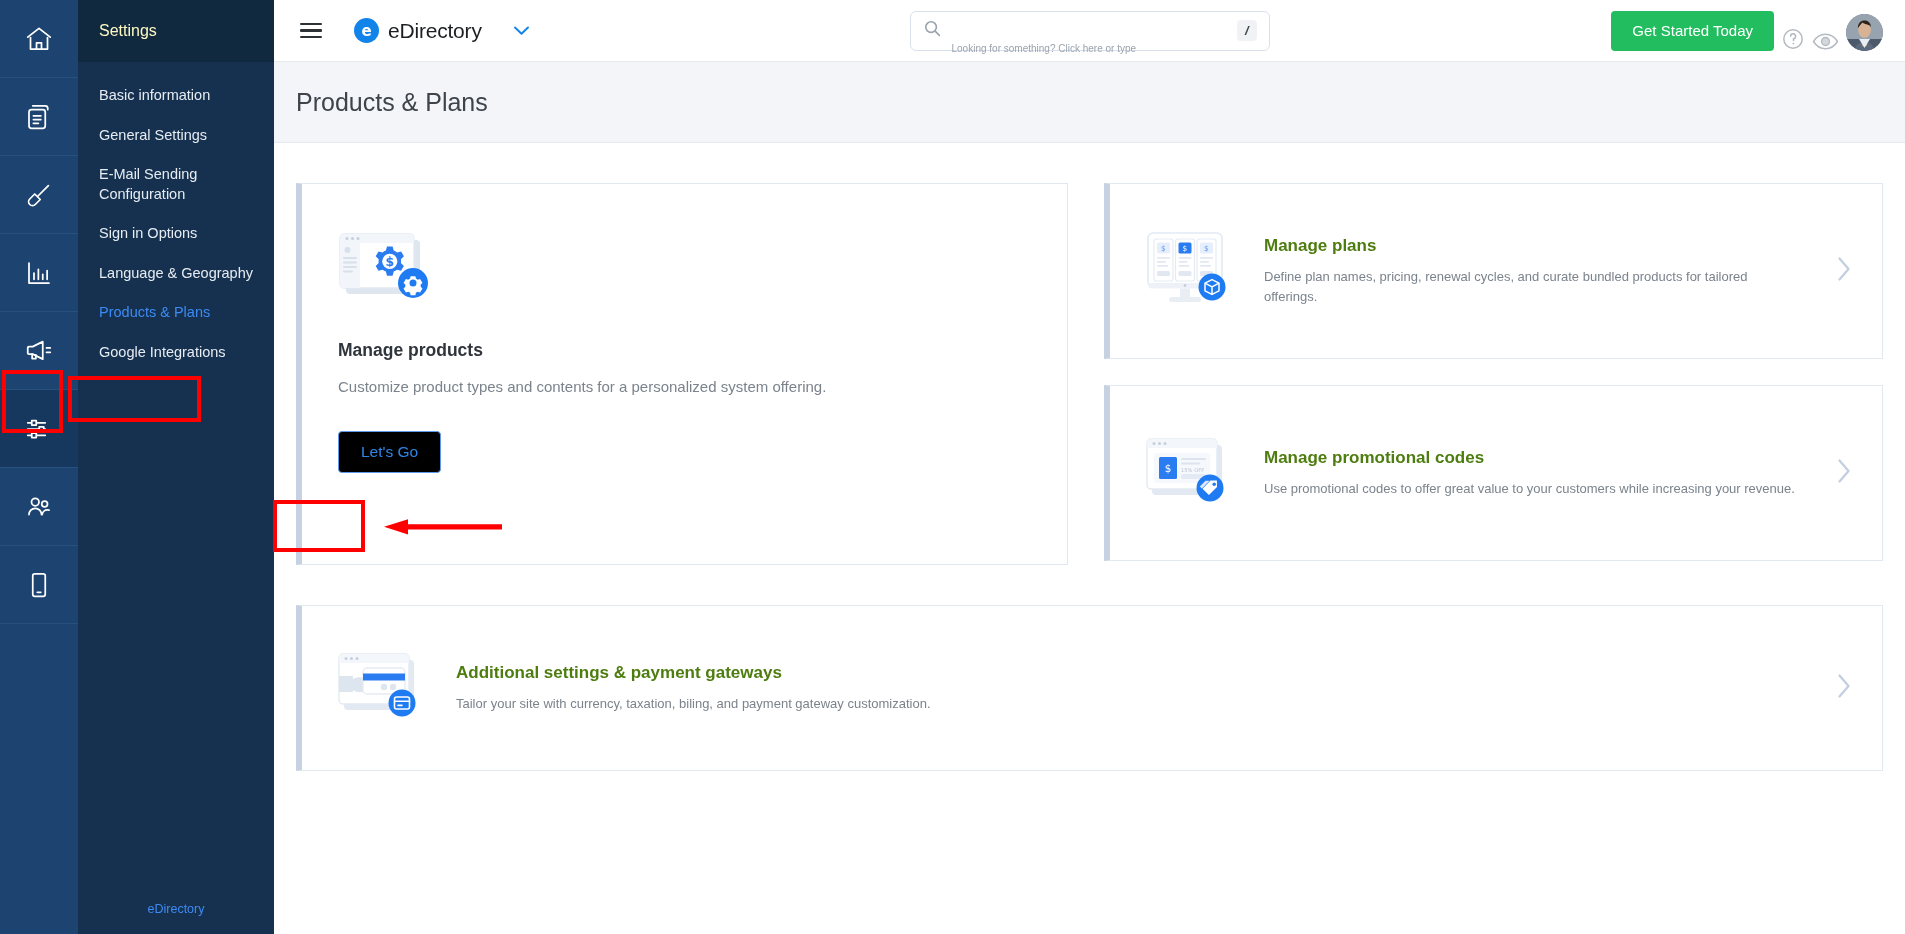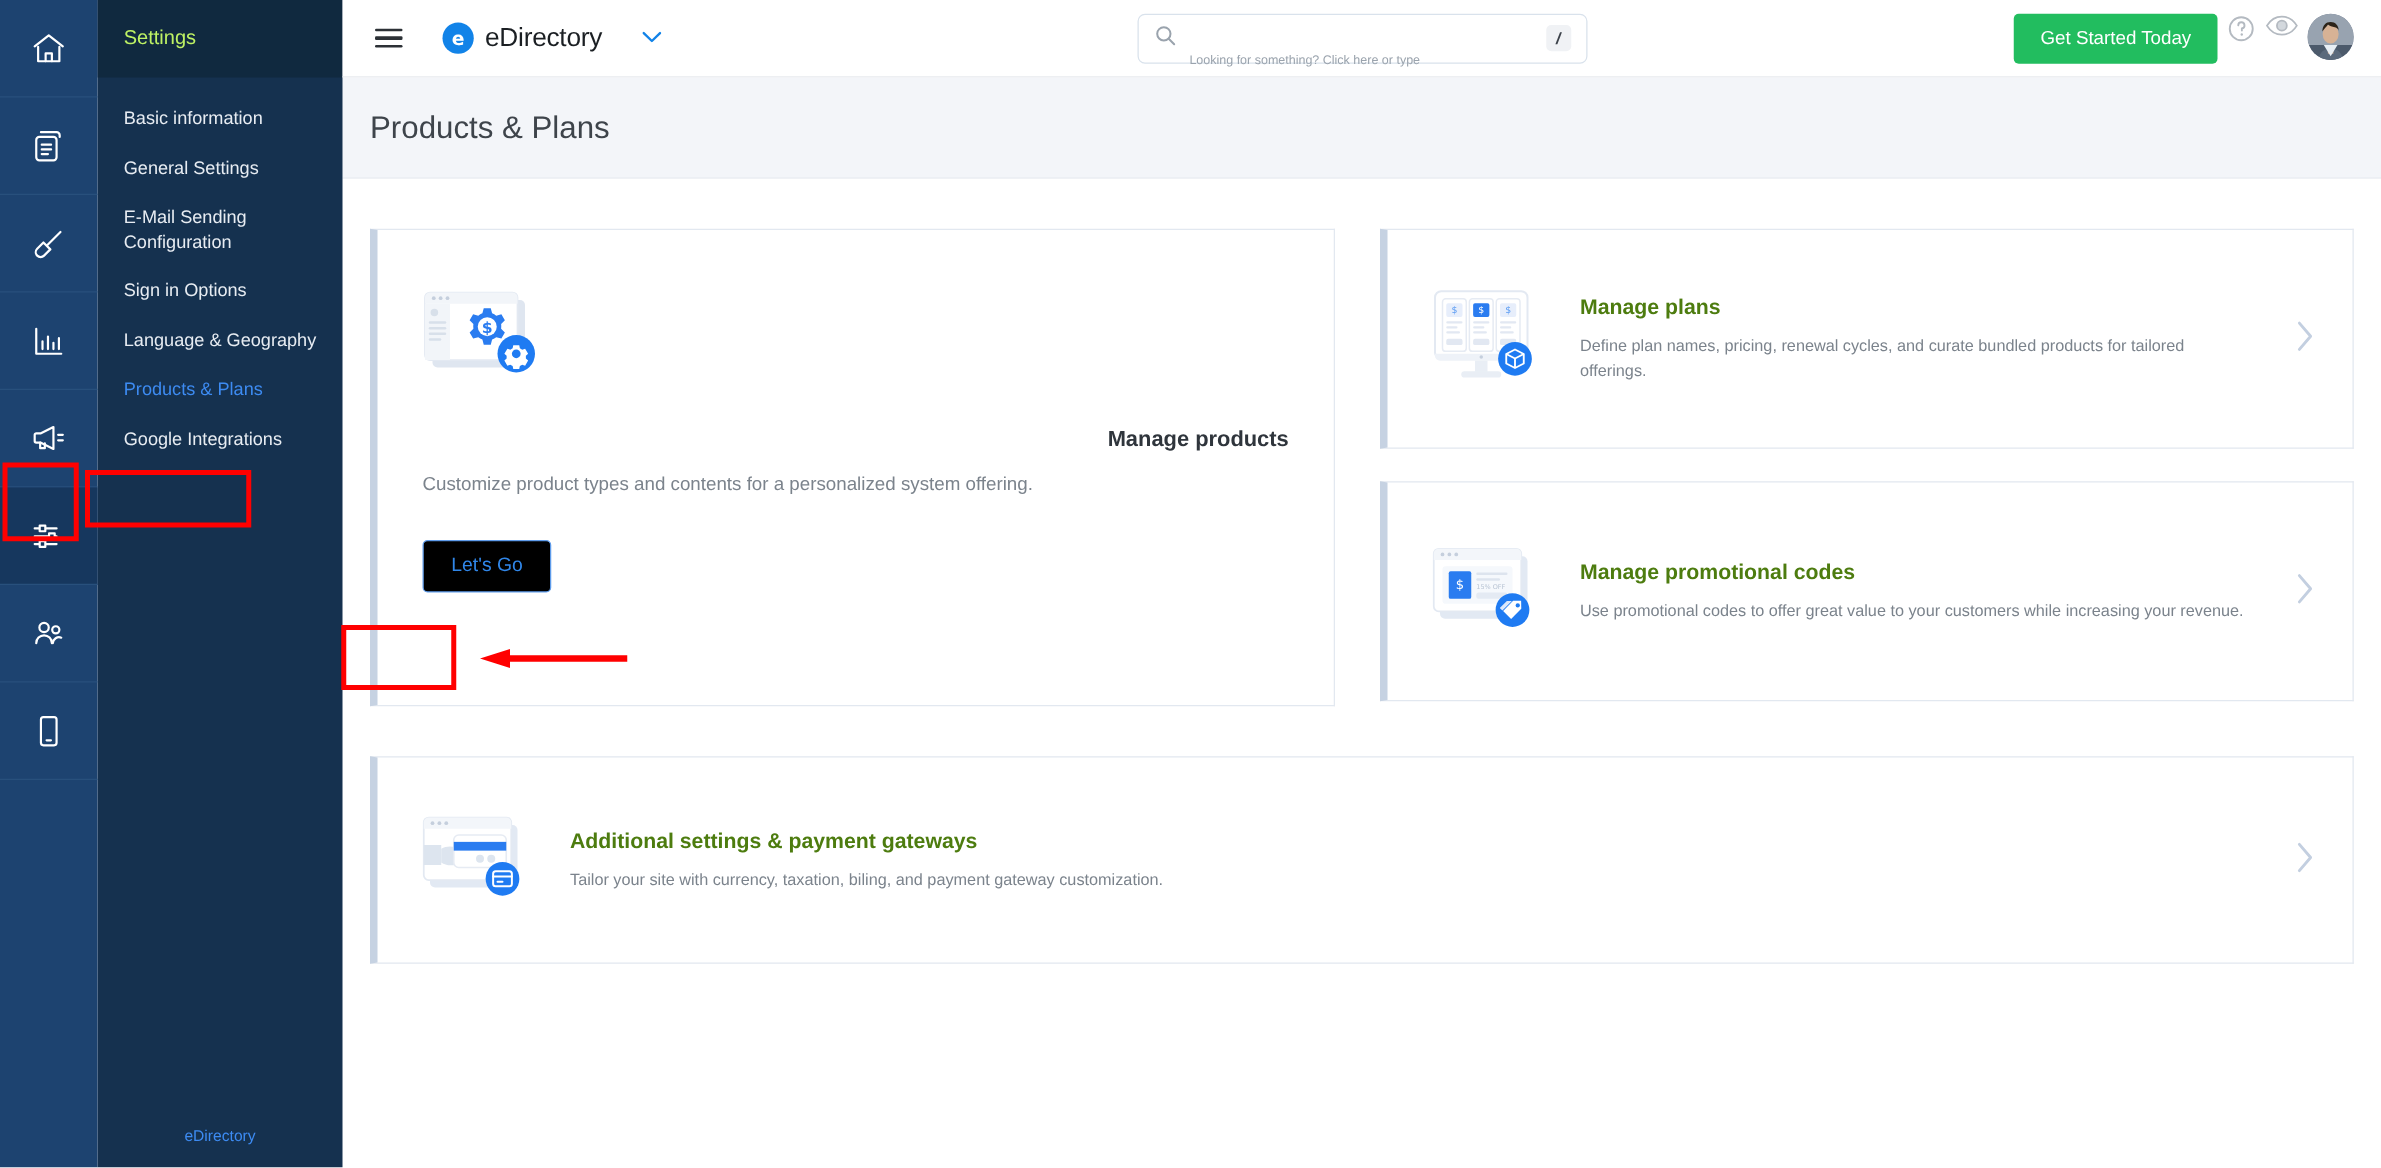--- a/index.html
+++ b/index.html
@@ -32,21 +32,21 @@
   .side-nav {
     width: 196px; flex: 0 0 196px;
     background: #15314f;
     height: 934px;
     position: relative;
   }
   .side-head {
     height: 62px;
     display: flex; align-items: center;
     padding-left: 21px;
-    color: #bef264;
+    color: #fef9c3;
     font-size: 16px;
     background: #10293f;
   }
   .side-list { padding-top: 14px; }
   .side-item {
     padding: 10px 20px 10px 21px;
     color: #e7ecf2;
     font-size: 14.5px;
     line-height: 1.35;
     cursor: pointer;
@@ -118,21 +118,21 @@
     font-family: "Liberation Sans", sans-serif;
     margin-left: 10px; background: transparent; margin-top: 36px;
   }
   .search-input::placeholder { color: #9aa3ad; }
   .slash-key {
     background: #f0f2f5; color: #3c424a;
     border-radius: 4px; font-size: 13px;
     padding: 3px 8px; font-style: italic; font-weight: bold;
   }
 
-  .top-right { margin-left: auto; display: flex; align-items: flex-start; gap: 7px; }
+  .top-right { margin-left: auto; display: flex; align-items: flex-end; gap: 7px; }
   .cta-btn {
     background: #22bd5f; color: #ffffff;
     border: none; border-radius: 4px;
     height: 40px; padding: 0 21px;
     font-size: 15px; cursor: pointer;
     font-family: "Liberation Sans", sans-serif;
   }
   .icon-btn { cursor: pointer; display: flex; align-items: center; }
   .avatar {
     width: 37px; height: 37px; border-radius: 50%;
@@ -167,21 +167,20 @@
     position: relative;
   }
   .card.clickable { cursor: pointer; }
 
   
   .card-product { height: 382px; padding: 44px 36px 0 36px; }
   .prod-illo { margin-bottom: 30px; }
   .card-h {
     font-size: 17.5px; color: #2f353c; font-weight: bold;
     margin-bottom: 15px;
-    text-align: right;
   }
   .card-p { font-size: 15px; color: #7b838c; line-height: 1.45; }
   .lets-go {
     margin-top: 33px;
     display: inline-flex; align-items: center; justify-content: center;
     height: 42px; padding: 0 22px;
     border: 1px solid #5e9bea; border-radius: 4px;
     color: #3086e8; background: #000000;
     font-size: 15.5px; cursor: pointer;
     font-family: "Liberation Sans", sans-serif;

